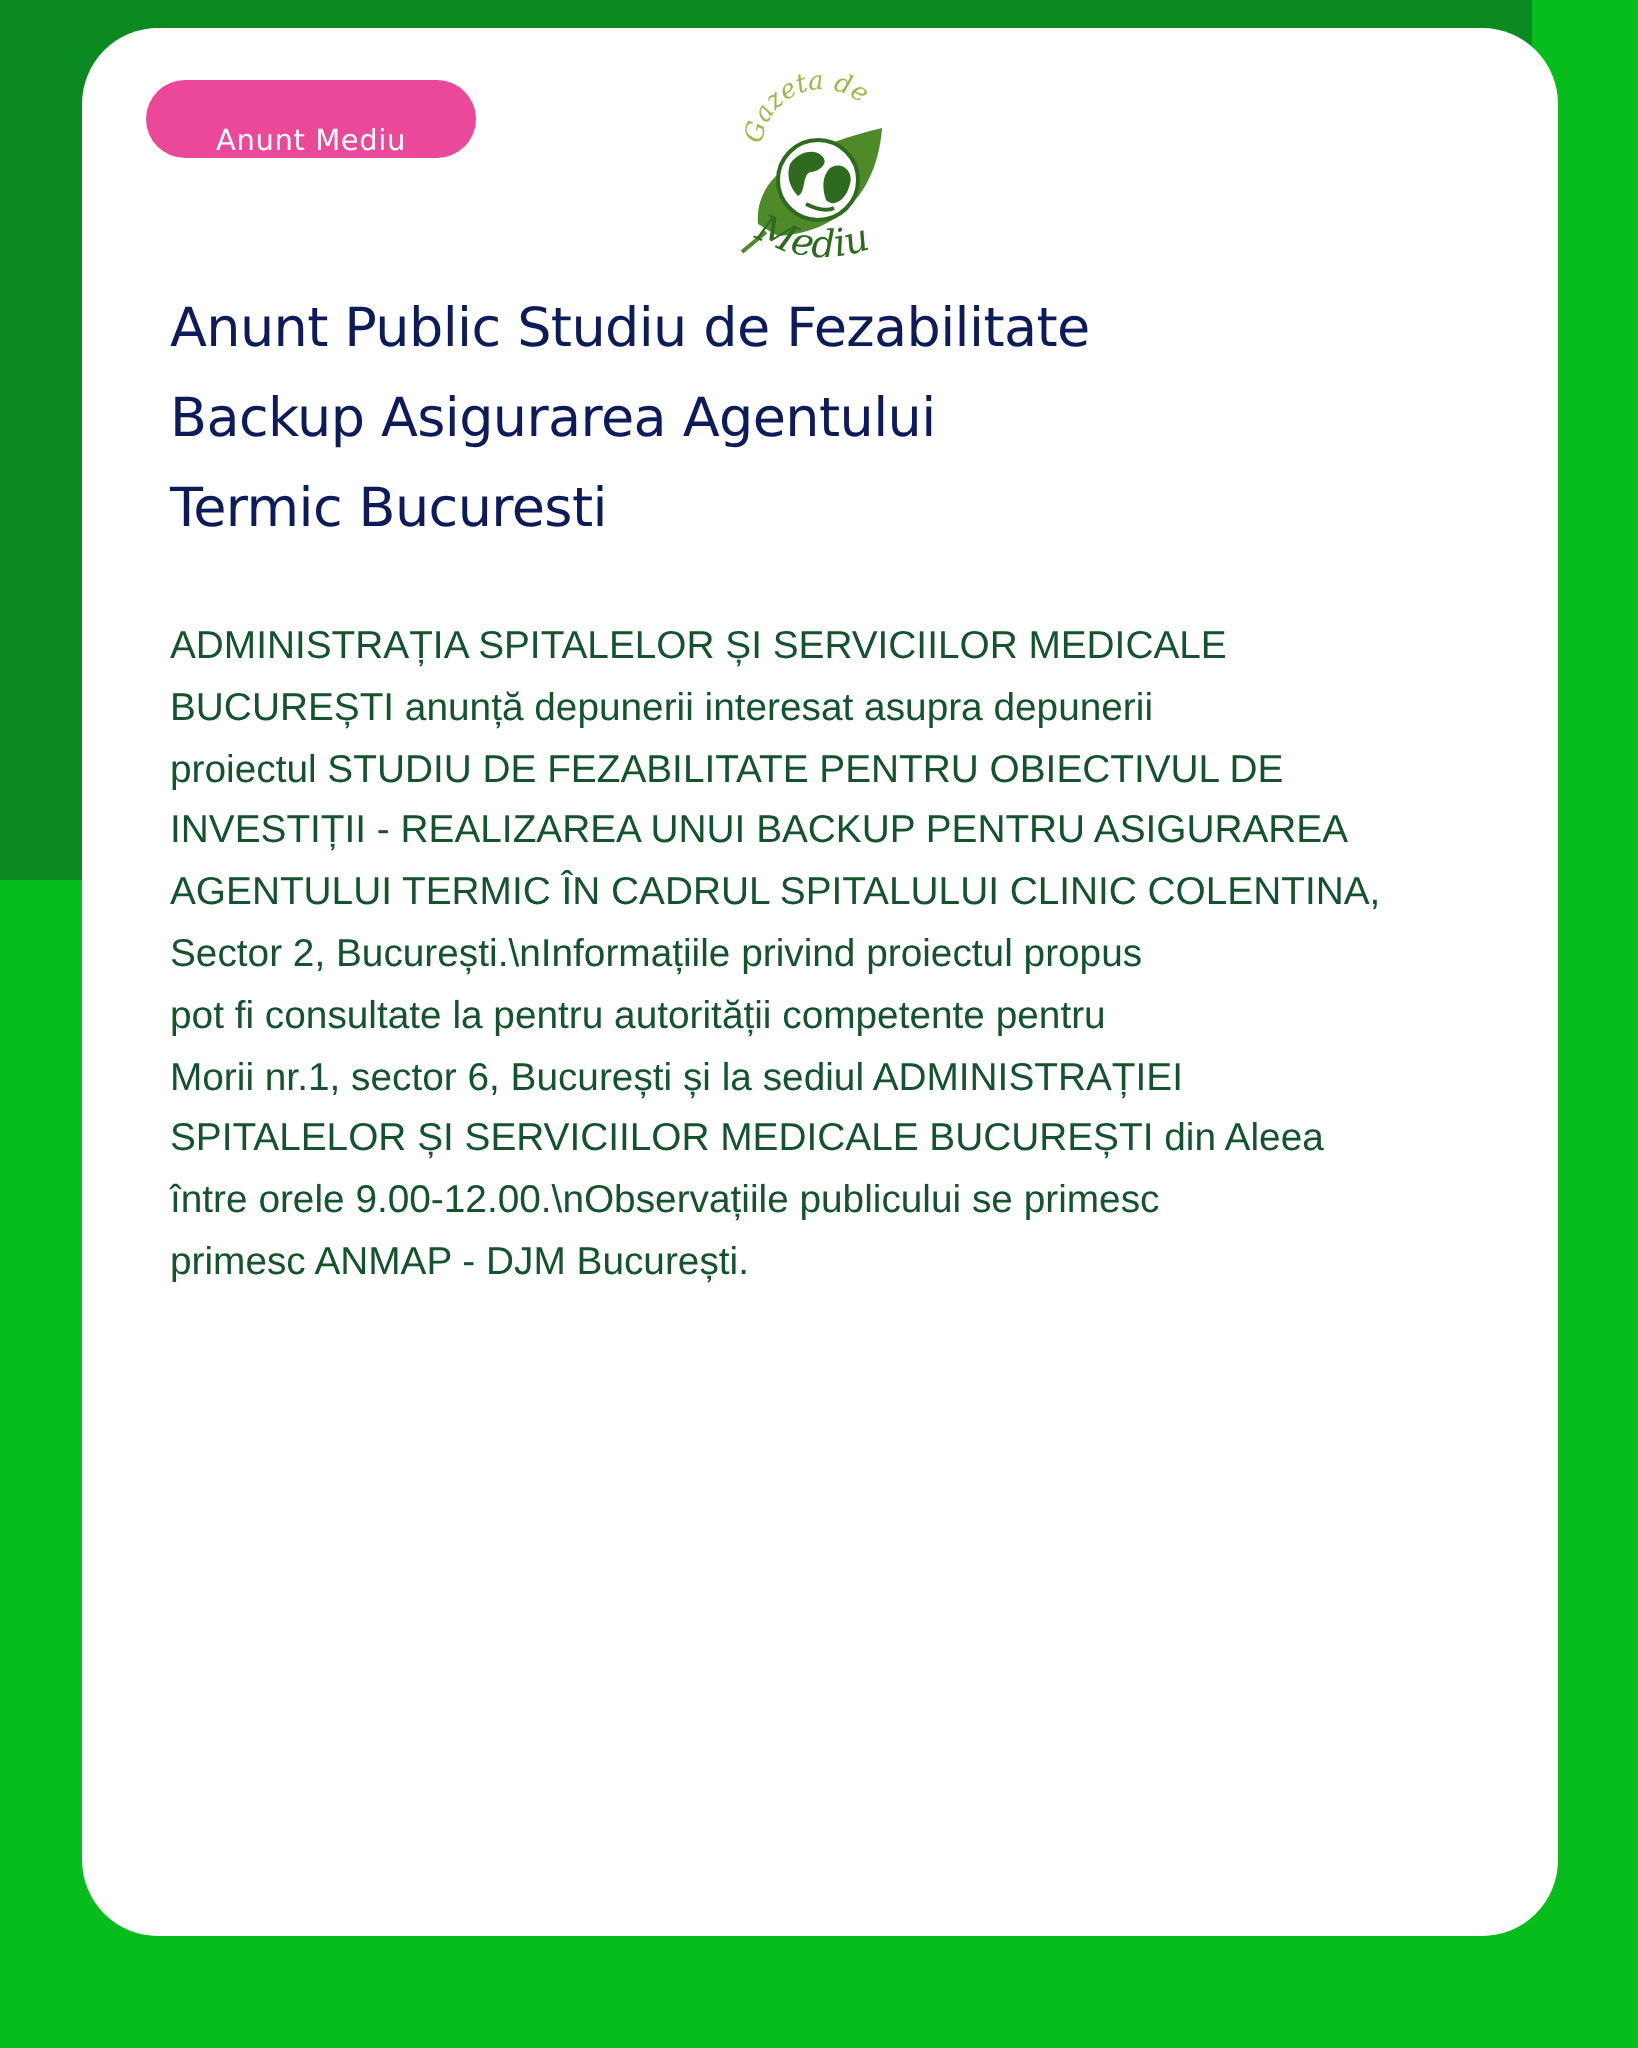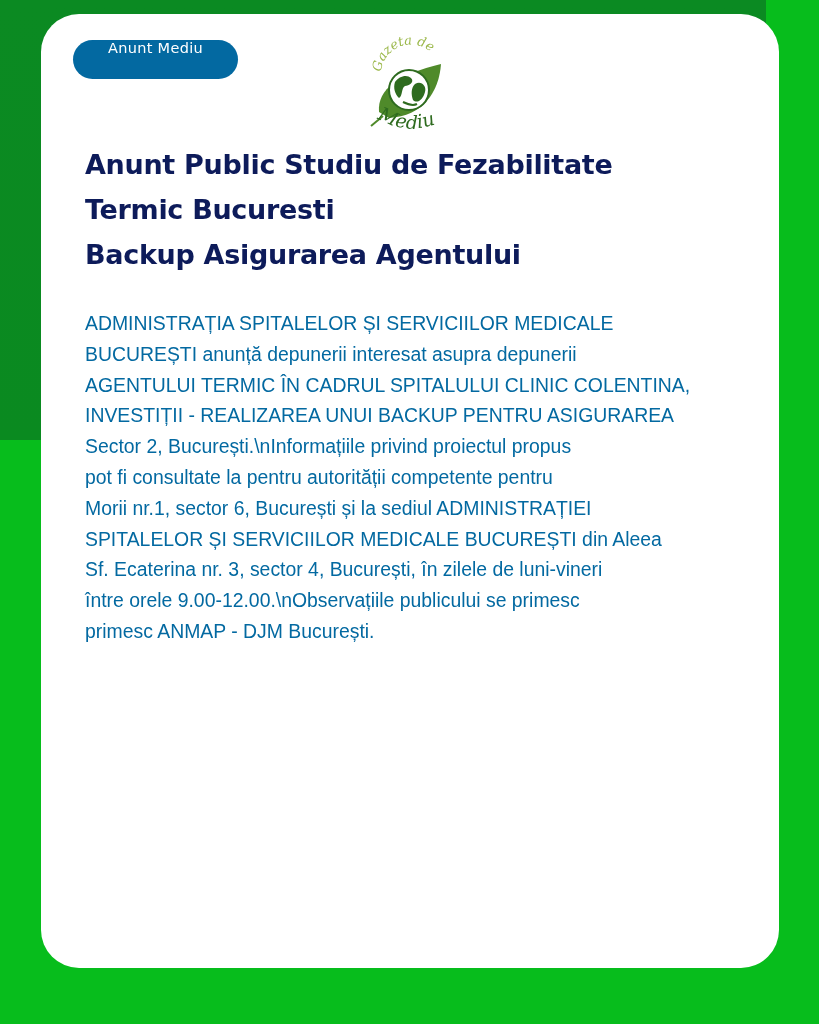--- a/index.html
+++ b/index.html
@@ -20,48 +20,48 @@
       left: 41px; top: 14px;
       width: 738px; height: 954px;
       background: #ffffff;
       border-radius: 38px;
     }
     .badge {
       position: absolute;
       left: 32px; top: 26px;
       width: 165px; height: 39px;
       border-radius: 20px;
-      background: #0369a1;
+      background: #ec4899;
       color: #ffffff;
       font-family: "DejaVu Sans", sans-serif;
       font-size: 14.5px;
       letter-spacing: 0.3px;
-      display: flex; align-items: flex-start; justify-content: center;
+      display: flex; align-items: flex-end; justify-content: center;
     }
     .logo {
       position: absolute;
       left: 318px; top: 20px;
       width: 100px; height: 110px;
     }
     .title {
       position: absolute;
       left: 44px; top: 128px;
       width: 660px;
       color: #0d1b5a;
       font-family: "DejaVu Sans", sans-serif;
-      font-weight: bold;
+      font-weight: normal;
       font-size: 27px;
       line-height: 45px;
       letter-spacing: -0.3px;
     }
     .body-text {
       position: absolute;
       left: 44px; top: 294px;
       width: 665px;
-      color: #0369a1;
+      color: #14532d;
       font-family: "Liberation Sans", sans-serif;
       font-size: 19.4px;
       line-height: 30.8px;
     }
     .body-text span { display: block; white-space: nowrap; }
   </style>
 </head>
 <body>
 
 <div class="bg-dark"></div>
@@ -90,31 +90,31 @@
       <path d="M 56 50 C 62 46, 68 52, 66 58 C 64 66, 58 70, 54 66 C 52 60, 52 54, 56 50 Z" fill="#2e6b1f"></path>
       <path d="M 44 68 C 48 70, 54 72, 58 70" stroke="#2e6b1f" stroke-width="2" fill="none"></path>
       <text font-family="DejaVu Serif, serif" font-size="19" fill="#2e6b1f" font-style="italic">
         <textPath href="#arcBot">Mediu</textPath>
       </text>
     </svg>
   </div>
 
   <h1 class="title">
     <span style="display:block">Anunt Public Studiu de Fezabilitate</span>
+    <span style="display:block">Backup Asigurarea Agentului</span>
     <span style="display:block">Termic Bucuresti</span>
-    <span style="display:block">Backup Asigurarea Agentului</span>
   </h1>
 
   <div class="body-text">
     <span>ADMINISTRAȚIA SPITALELOR ȘI SERVICIILOR MEDICALE</span>
     <span>BUCUREȘTI anunță depunerii interesat asupra depunerii</span>
+    <span>proiectul STUDIU DE FEZABILITATE PENTRU OBIECTIVUL DE</span>
+    <span>INVESTIȚII - REALIZAREA UNUI BACKUP PENTRU ASIGURAREA</span>
     <span>AGENTULUI TERMIC ÎN CADRUL SPITALULUI CLINIC COLENTINA,</span>
-    <span>INVESTIȚII - REALIZAREA UNUI BACKUP PENTRU ASIGURAREA</span>
     <span>Sector 2, București.\nInformațiile privind proiectul propus</span>
     <span>pot fi consultate la pentru autorității competente pentru</span>
     <span>Morii nr.1, sector 6, București și la sediul ADMINISTRAȚIEI</span>
     <span>SPITALELOR ȘI SERVICIILOR MEDICALE BUCUREȘTI din Aleea</span>
-    <span>Sf. Ecaterina nr. 3, sector 4, București, în zilele de luni-vineri</span>
     <span>între orele 9.00-12.00.\nObservațiile publicului se primesc</span>
     <span>primesc ANMAP - DJM București.</span>
   </div>
 
 </div>
 
 </body></html>

